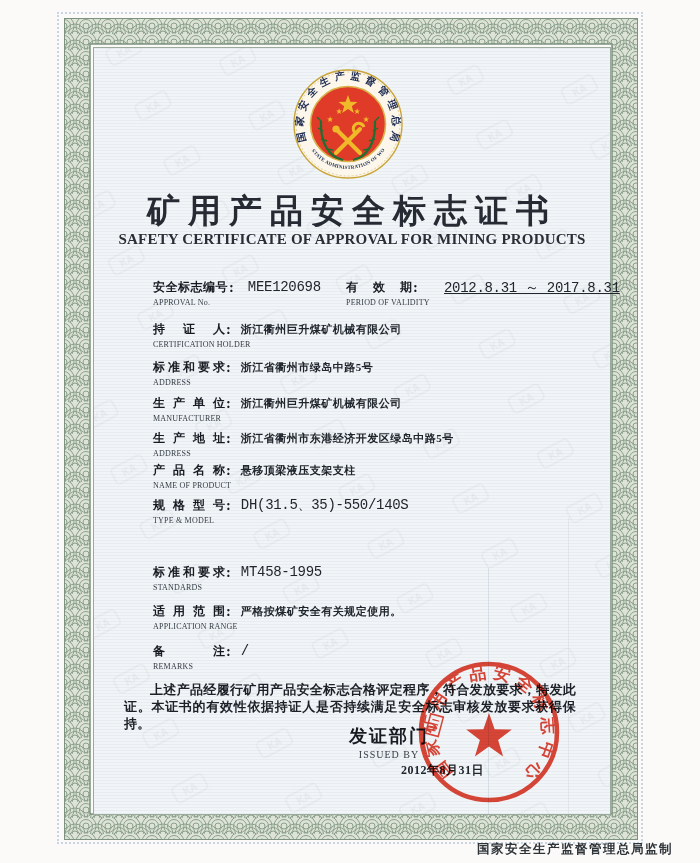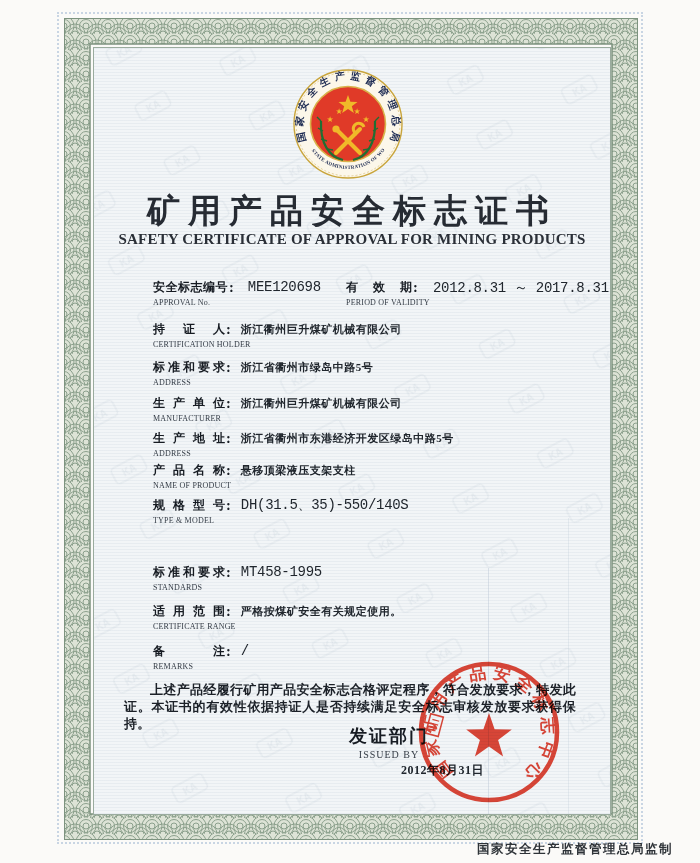--- a/index.html
+++ b/index.html
@@ -32,21 +32,21 @@
   .w4{width:72px;}
   .wn{width:auto;letter-spacing:.5px;}
   .w3{width:66px;}
   .colon{font-size:14.5px;font-weight:bold;margin:0 2px 0 1px;vertical-align:bottom;}
   .en{font-size:8px;letter-spacing:.2px;color:#333b45;line-height:10px;margin-top:1px;}
   .val{margin-left:8px;vertical-align:bottom;}
   .vzh{font-size:11px;font-weight:600;color:#20262d;letter-spacing:.5px;}
   .vcode{font-family:"Liberation Mono","DejaVu Sans Mono",monospace;font-size:14px;
          color:#20262d;letter-spacing:-.3px;}
   .validity{left:252px;}
-  .validity .val{position:absolute;left:82px;top:2px;margin-left:5px;}
+  .validity .val{position:absolute;left:82px;top:2px;margin-left:16px;text-decoration:underline;}
   
   .declaration{position:absolute;left:30px;top:633px;width:452px;
                font-size:13px;font-weight:600;line-height:17px;letter-spacing:.2px;
                text-indent:2em;text-align:justify;color:#1c2128;}
   .issued{position:absolute;left:225px;top:676px;width:140px;text-align:center;}
   .issued-zh{font-size:18px;font-weight:bold;letter-spacing:2px;color:#161b22;}
   .issued-en{font-size:10px;letter-spacing:1px;color:#333b45;margin-top:1px;}
   .date{position:absolute;left:307px;top:714px;font-size:12px;font-weight:bold;
         color:#20262d;letter-spacing:.5px;}
   .stamp{position:absolute;left:320px;top:609px;mix-blend-mode:multiply;opacity:.92;}
@@ -179,21 +179,21 @@
     <div class="field" style="top:447px">
       <div class="line"><span class="zh w4">规格型号</span><span class="colon">:</span><span class="val vcode">DH(31.5、35)-550/140S</span></div>
       <div class="en">TYPE &amp; MODEL</div>
     </div>
     <div class="field" style="top:514px">
       <div class="line"><span class="zh w4">标准和要求</span><span class="colon">:</span><span class="val vcode">MT458-1995</span></div>
       <div class="en">STANDARDS</div>
     </div>
     <div class="field" style="top:553px">
       <div class="line"><span class="zh w4">适用范围</span><span class="colon">:</span><span class="val vzh">严格按煤矿安全有关规定使用。</span></div>
-      <div class="en">CERTIFICATE RANGE</div>
+      <div class="en">APPLICATION RANGE</div>
     </div>
     <div class="field" style="top:593px">
       <div class="line"><span class="zh w4">备注</span><span class="colon">:</span><span class="val vcode">/</span></div>
       <div class="en">REMARKS</div>
     </div>
 
     <div class="declaration">上述产品经履行矿用产品安全标志合格评定程序，符合发放要求，特发此证。本证书的有效性依据持证人是否持续满足安全标志审核发放要求获得保持。</div>
 
     <div class="issued">
       <div class="issued-zh">发证部门</div>

